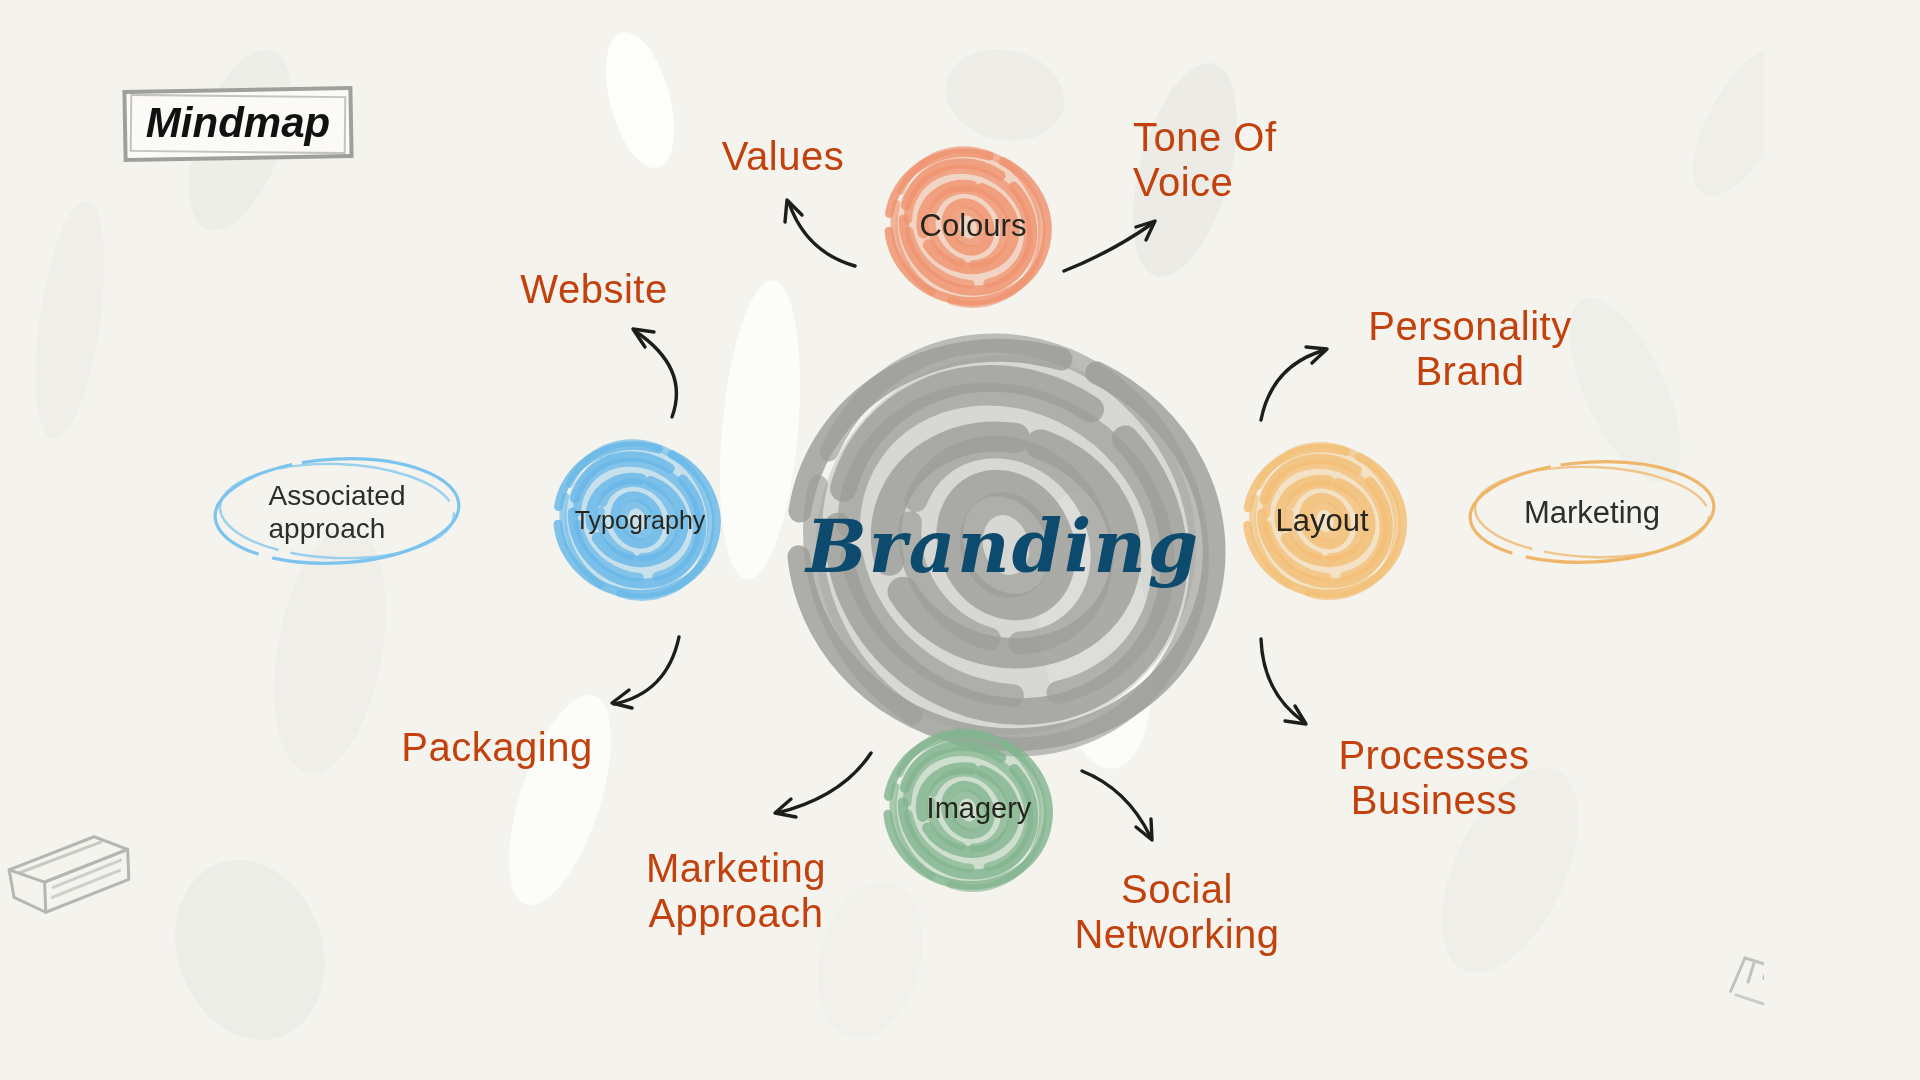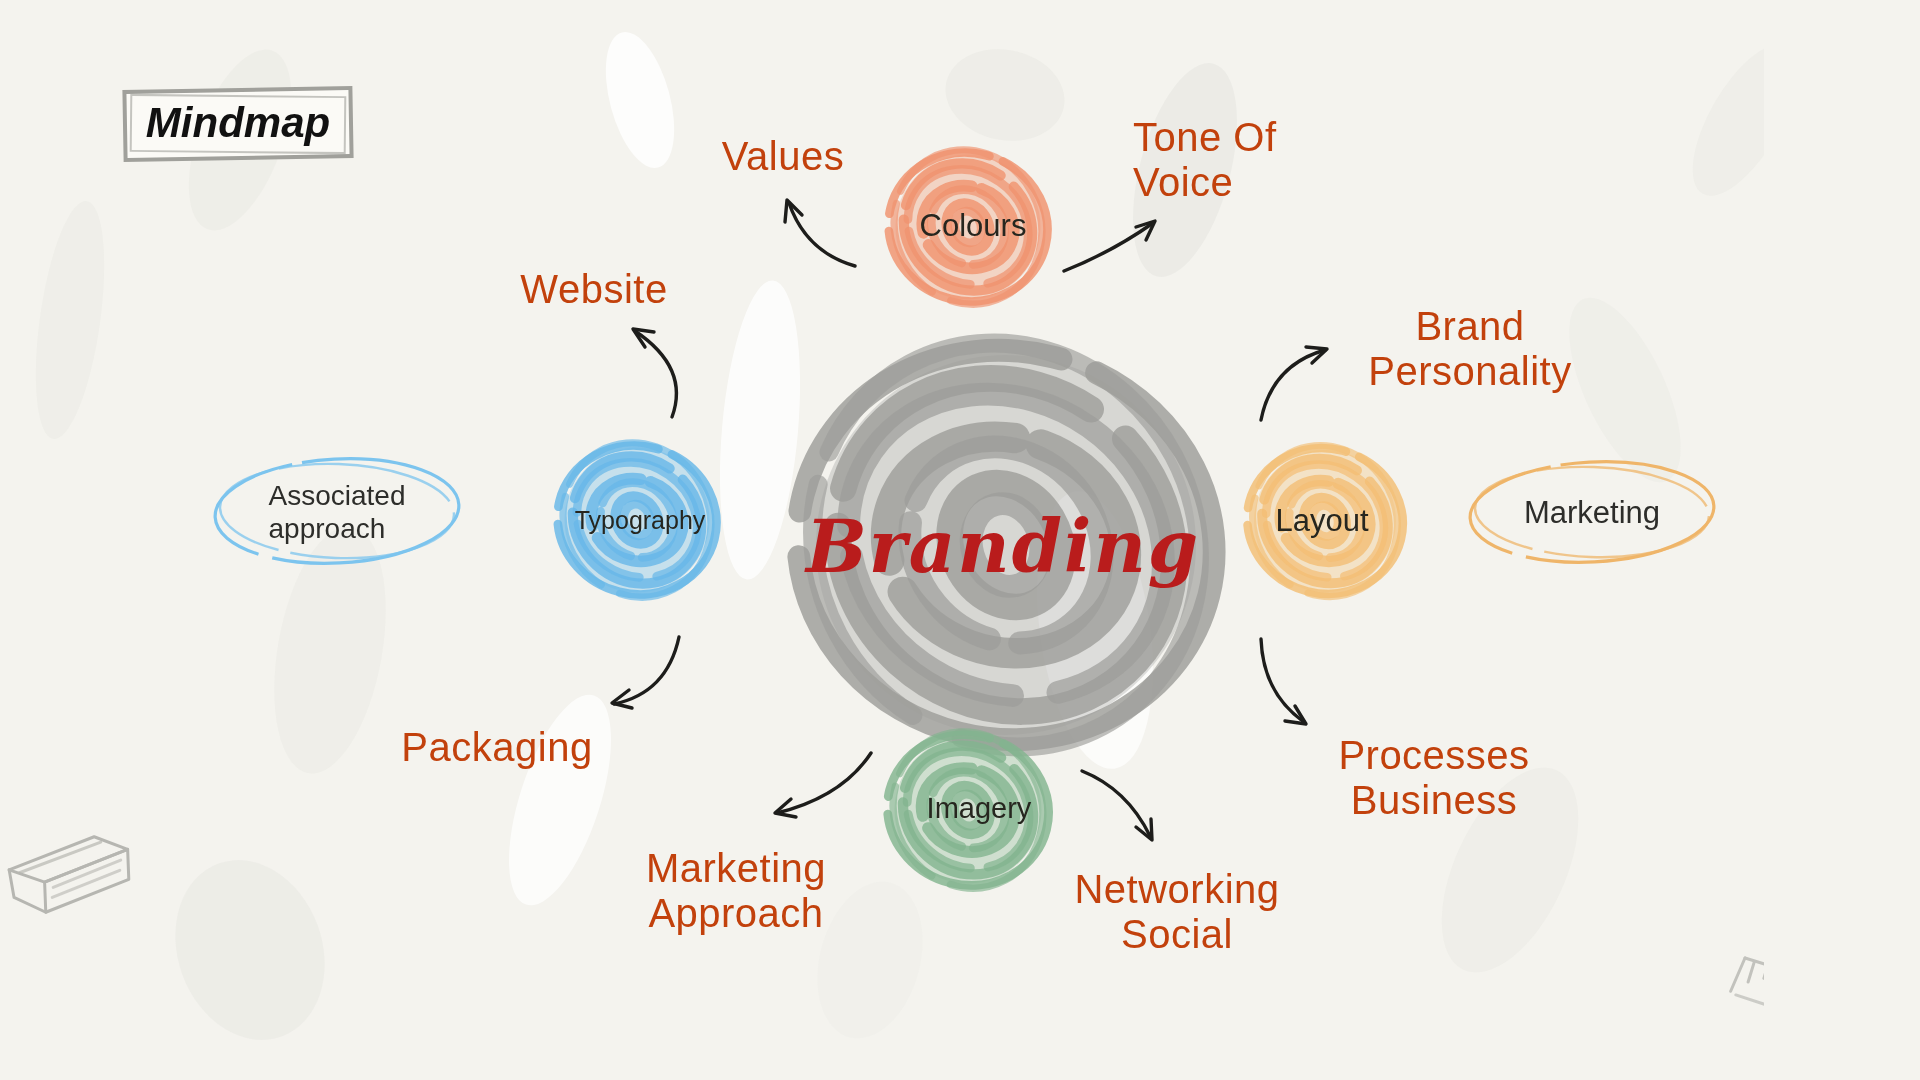--- a/index.html
+++ b/index.html
@@ -10,21 +10,21 @@
        font-size:40px;line-height:45px;color:#c2410c;letter-spacing:0.5px;}
   .lbl.center{text-align:center;}
   .lbl.leftalign{transform:none;text-align:left;}
   .node-lbl{position:absolute;transform:translate(-50%,-50%);white-space:nowrap;color:#26261f;}
   .node-lbl.colours{font-size:31px;}
   .node-lbl.typography{font-size:25px;}
   .node-lbl.layout{font-size:31px;}
   .node-lbl.imagery{font-size:29px;}
   .branding-lbl{position:absolute;transform:translate(-50%,-50%);white-space:nowrap;
        font-family:"DejaVu Serif",serif;font-style:italic;font-weight:700;
-       font-size:72px;color:#b91c1c;letter-spacing:2px;}
+       font-size:72px;color:#0c4a6e;letter-spacing:2px;}
   .oval-lbl{position:absolute;transform:translate(-50%,-50%);text-align:left;white-space:nowrap;
        font-size:28px;line-height:33px;color:#2d2d2a;}
   .oval-lbl.marketing{font-size:31px;}
   .badge{position:absolute;left:125px;top:88px;width:226px;height:70px;
        display:flex;align-items:center;justify-content:center;
        font-size:42px;font-weight:800;font-style:italic;color:#111;letter-spacing:0px;}
 </style>
 </head>
 <body>
 
@@ -186,34 +186,34 @@
   <div class="lbl" style="left:594px;top:289px;">Website</div>
 
   <div class="oval-lbl" style="left:337px;top:512px;">
     <div>Associated</div>
     <div>approach</div>
   </div>
 
   <div class="lbl" style="left:497px;top:747px;">Packaging</div>
 
   <div class="lbl center" style="left:1470px;top:349px;">
+    <div>Personality</div>
     <div>Brand</div>
-    <div>Personality</div>
   </div>
 
   <div class="oval-lbl marketing" style="left:1592px;top:512px;">Marketing</div>
 
   <div class="lbl center" style="left:1434px;top:778px;">
     <div>Processes</div>
     <div>Business</div>
   </div>
 
   <div class="lbl center" style="left:736px;top:891px;">
     <div>Marketing</div>
     <div>Approach</div>
   </div>
 
   <div class="lbl center" style="left:1177px;top:912px;">
+    <div>Social</div>
     <div>Networking</div>
-    <div>Social</div>
   </div>
 
 </div>
 
 </body></html>

